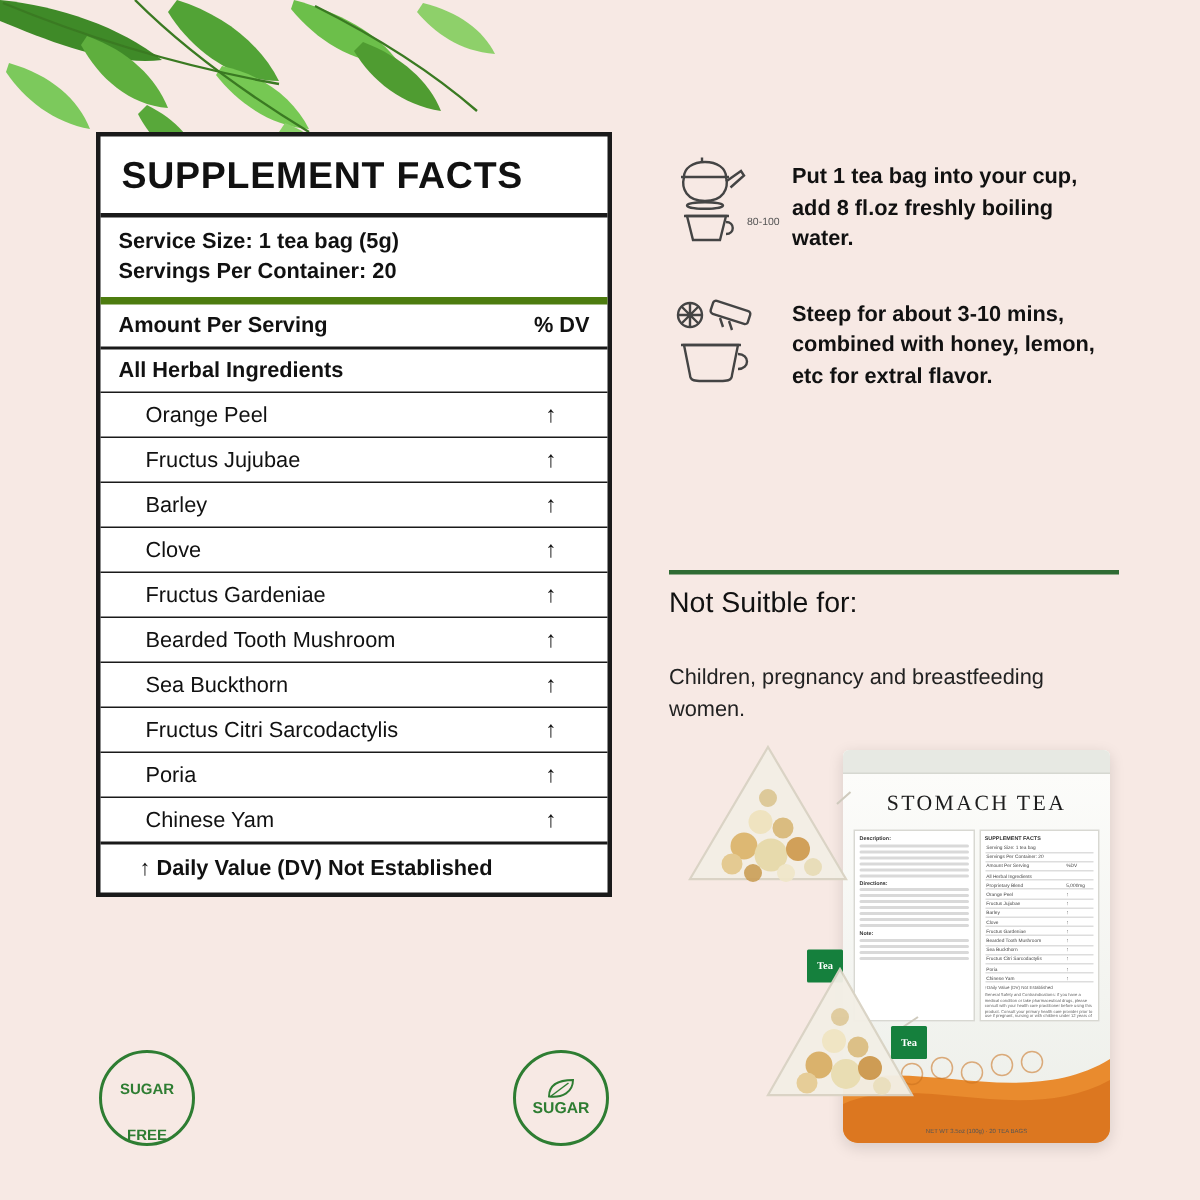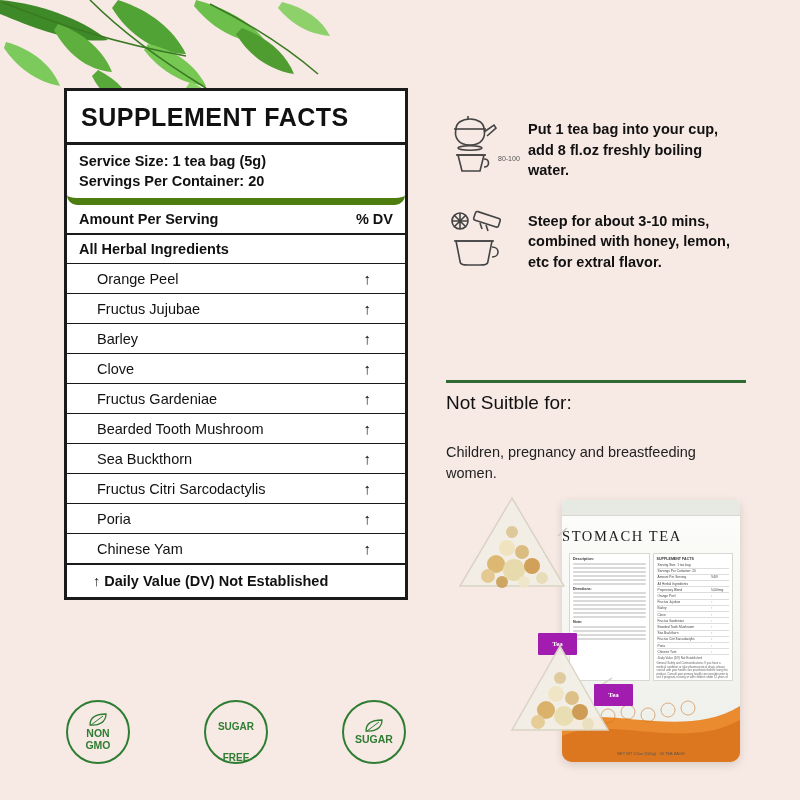--- a/index.html
+++ b/index.html
@@ -35,21 +35,21 @@
   .sf-row {
     border-bottom:1px solid #1a1a1a;
     padding:6px 12px;
     font-size:14.5px;
     color:#111;
     display:flex;
     justify-content:space-between;
     align-items:center;
   }
   .sf-row.thick { border-bottom-width:2px; }
-  .sf-serving { padding:7px 12px 7px 12px; border-bottom:7px solid #4d7c0f;border-radius:10px; }
+  .sf-serving { padding:7px 12px 7px 12px; border-bottom:5px solid #4d7c0f; }
   .sf-serving div { font-size:14.5px; font-weight:bold; line-height:1.35; color:#111; }
   .sf-row .lbl { font-weight:bold; }
   .sf-row .val { font-weight:bold; }
   .ing-row { padding-left:30px; font-size:14.5px; }
   .ing-row .arrow { font-size:15px; padding-right:22px; }
   .sf-foot {
     padding:8px 26px;
     font-size:14.5px;
     font-weight:bold;
     color:#111;
@@ -76,21 +76,21 @@
     line-height:1.05;
     background:transparent;
   }
   .badge .b1 { font-size:10.5px; }
   .badge .b2 { font-size:10.5px; }
   .badge .bsmall { font-size:10px;margin-top:20px; }
   .badge-ico { margin-bottom:1px; }
 
   
   .steps { position:absolute; left:446px; top:104px; width:300px; }
-  .step { display:flex; align-items:flex-start; margin-bottom:26px;margin-top:11px; }
+  .step { display:flex; align-items:flex-start; margin-bottom:26px; }
   .step-ico { width:74px; flex:0 0 74px; }
   .step-text {
     font-size:14.5px;
     font-weight:bold;
     color:#111;
     line-height:1.42;
     padding-left:8px;
     padding-top:4px;
   }
 
@@ -119,21 +119,21 @@
     border-radius:4px 4px 10px 10px;
     box-shadow:0 3px 10px rgba(0,0,0,0.13);
     overflow:hidden;
   }
   .pouch-top {
     height:16px;
     background:#e7e9e3;
     border-bottom:1px solid #d6d8d1;
   }
   .pouch-brand {
-    text-align:left;
+    text-align:center;
     font-family:"Liberation Serif", serif;
     font-size:14.5px;
     letter-spacing:1.6px;
     color:#1d1d1d;
     margin-top:12px;
   }
   .pouch-panels {
     display:flex;
     gap:3px;
     margin:8px 7px 0 7px;
@@ -151,25 +151,25 @@
   .mini-t { width:100%; border-collapse:collapse; }
   .mini-t td { font-size:3.2px; color:#444; border-bottom:0.5px solid #ddd; padding:0.6px 1px; }
   .pouch-wave {
     position:absolute; left:0; bottom:0; width:100%; height:78px;
   }
   .pouch-footer { position:absolute; bottom:6px; width:100%; text-align:center; font-size:4px; color:#555; }
 
   .teabag { position:absolute; }
   .tag {
     position:absolute;
-    background:#a21caf;
+    background:#15803d;
     color:#fff;
     font-size:7px;
     font-weight:bold;
-    width:39px; height:22px;
+    width:24px; height:22px;
     display:flex; align-items:center; justify-content:center;
     font-family:"Liberation Serif", serif;
     border-radius:1px;
   }
 </style>
 </head>
 <body>
 
 <svg class="leaves" viewBox="0 0 330 120">
   <g fill="#4a8b2c">
@@ -248,28 +248,20 @@
   <div class="sf-row ing-row thick">
     <span>Chinese Yam</span>
     <span class="arrow">↑</span>
   </div>
 
   <div class="sf-foot">↑ Daily Value (DV) Not Established</div>
 </div>
 
 <div class="badges">
 
-  <div class="badge">
-    <svg class="badge-ico" width="20" height="14" viewBox="0 0 20 14">
-      <path d="M2 12 C2 4 9 1 18 1 C18 9 11 13 2 12 Z" fill="none" stroke="#2e7d32" stroke-width="1.3"></path>
-      <path d="M3 12 L15 3" stroke="#2e7d32" stroke-width="1"></path>
-    </svg>
-    <span class="b1">NON</span>
-    <span class="b2">GMO</span>
-  </div>
 
 
   <div class="badge">
     <svg class="badge-ico" width="22" height="16" viewBox="0 0 22 16">
       <rect x="2" y="4" width="8" height="8" fill="none" stroke="#2e7d32" stroke-width="1.1"></rect>
       <rect x="11" y="2" width="8" height="8" fill="none" stroke="#2e7d32" stroke-width="1.1"></rect>
       <line x1="1" y1="15" x2="21" y2="1" stroke="#2e7d32" stroke-width="1.3"></line>
     </svg>
     <span class="bsmall">SUGAR</span>
     <span class="bsmall">FREE</span>

